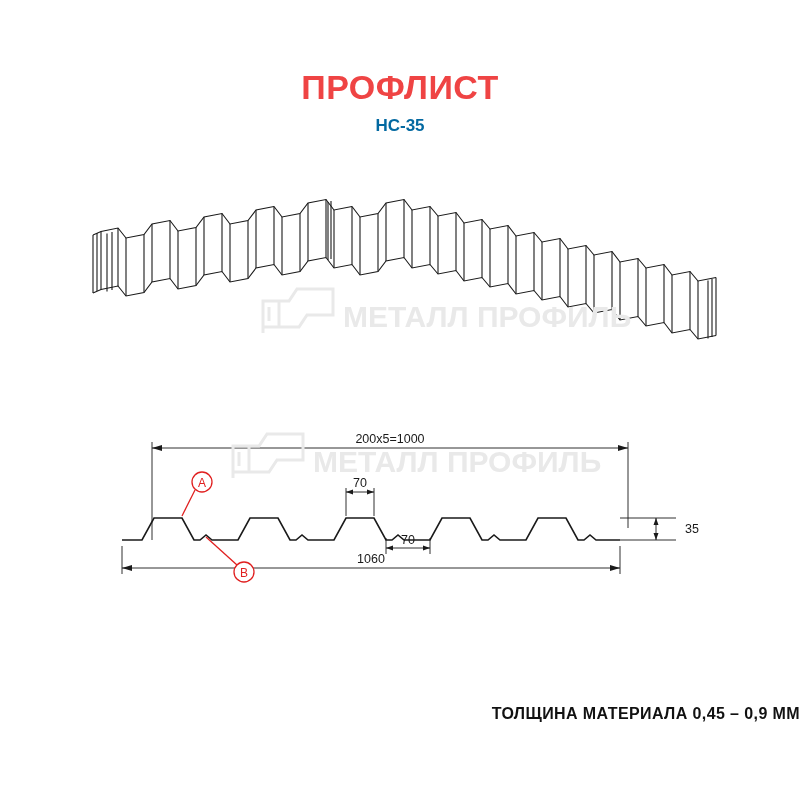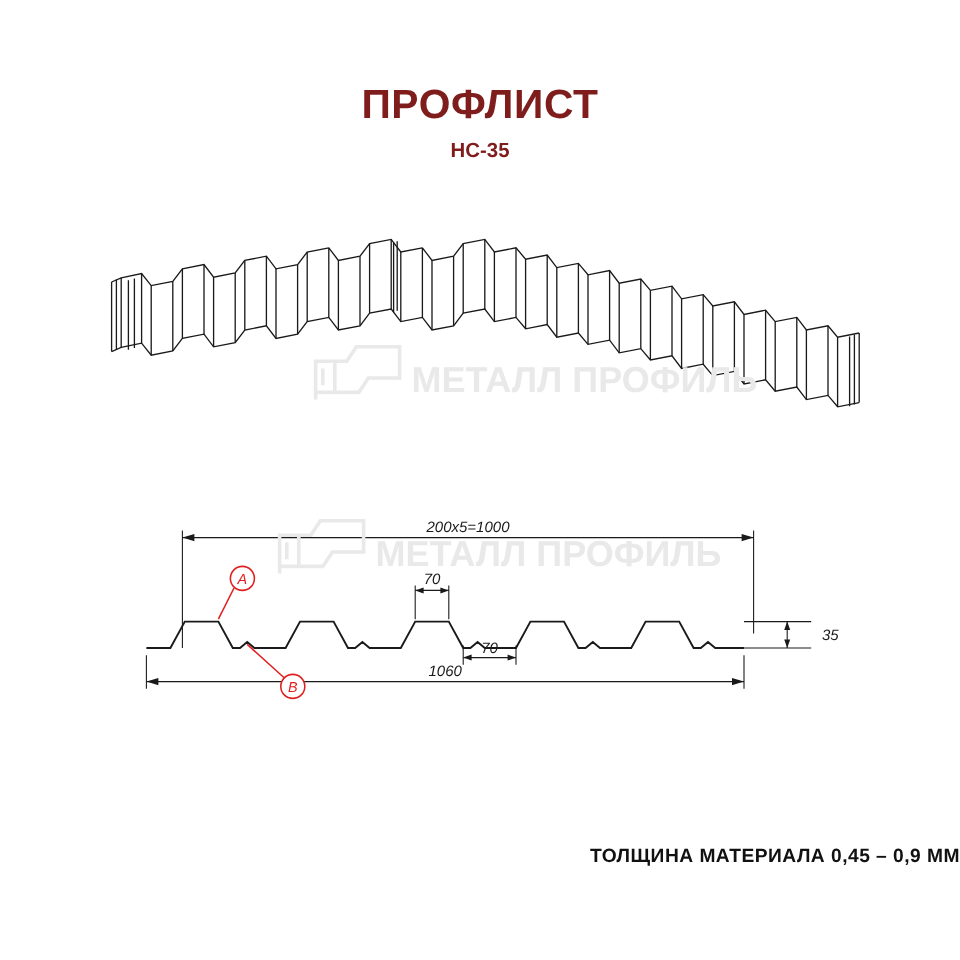--- a/index.html
+++ b/index.html
@@ -22,31 +22,31 @@
   }
   .title {
     position: absolute;
     top: 68px;
     left: 0;
     width: 800px;
     text-align: center;
     font-size: 34px;
     font-weight: bold;
     letter-spacing: 0.5px;
-    color: #7f1d1d;
+    color: #ef4444;
   }
   .subtitle {
     position: absolute;
     top: 116px;
     left: 0;
     width: 800px;
     text-align: center;
     font-size: 17px;
     font-weight: bold;
-    color: #7f1d1d;
+    color: #0369a1;
   }
   .footer-note {
     position: absolute;
     top: 705px;
     left: 0;
     width: 800px;
     text-align: right;
     font-size: 16px;
     font-weight: bold;
     letter-spacing: 0.4px;
@@ -58,21 +58,20 @@
     top: 190px;
     width: 690px;
     height: 160px;
   }
   .section-wrap {
     position: absolute;
     left: 80px;
     top: 420px;
     width: 650px;
     height: 200px;
-    font-style: italic;
   }
   .watermark {
     position: absolute;
     pointer-events: none;
     opacity: 1;
   }
   .wm-top {
     left: 255px;
     top: 255px;
     width: 390px;

